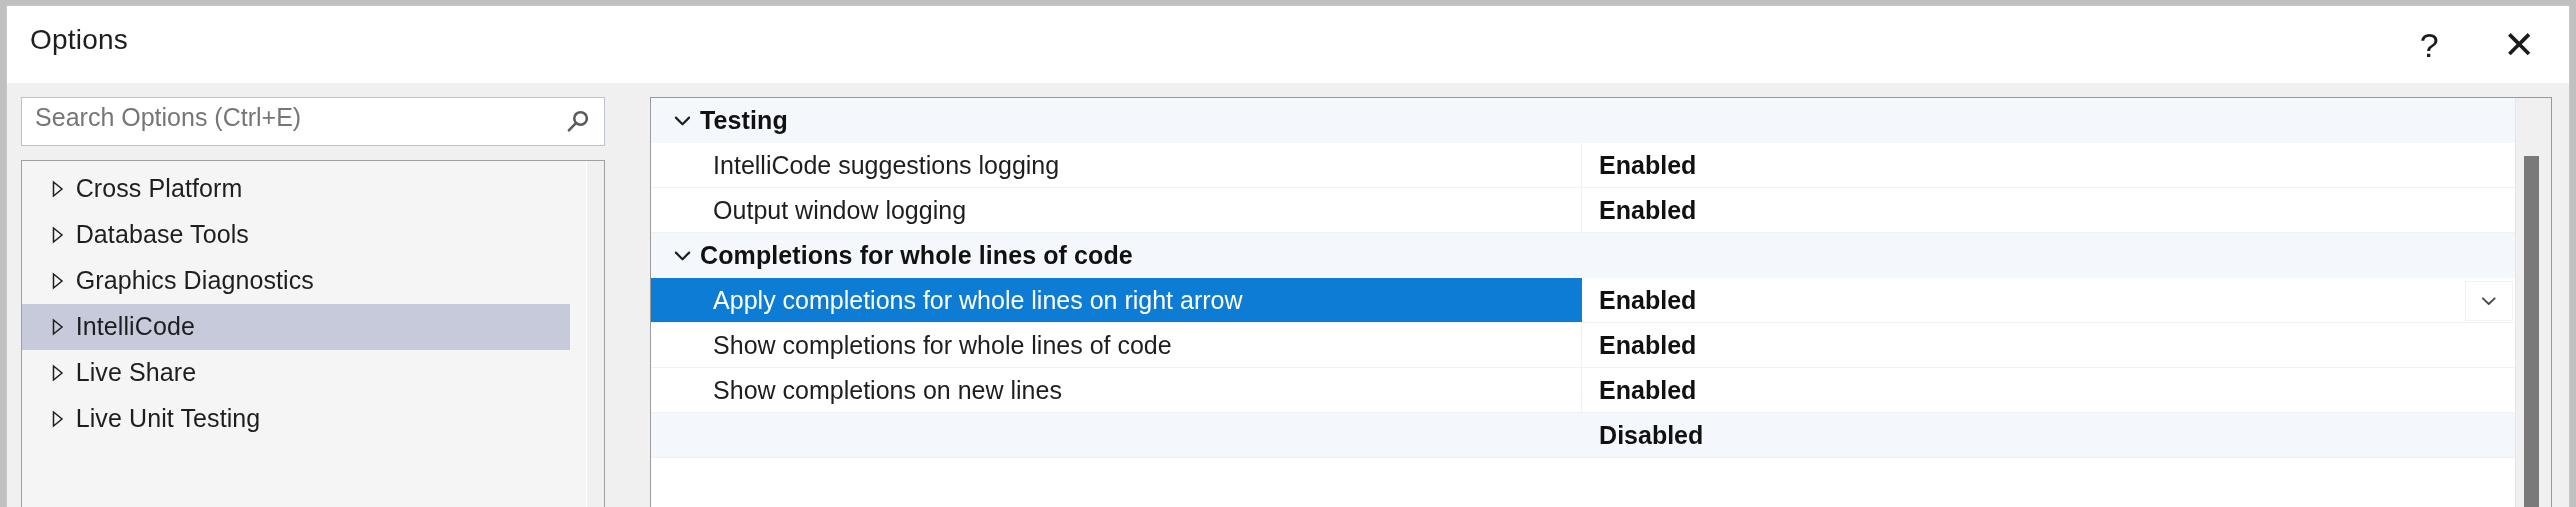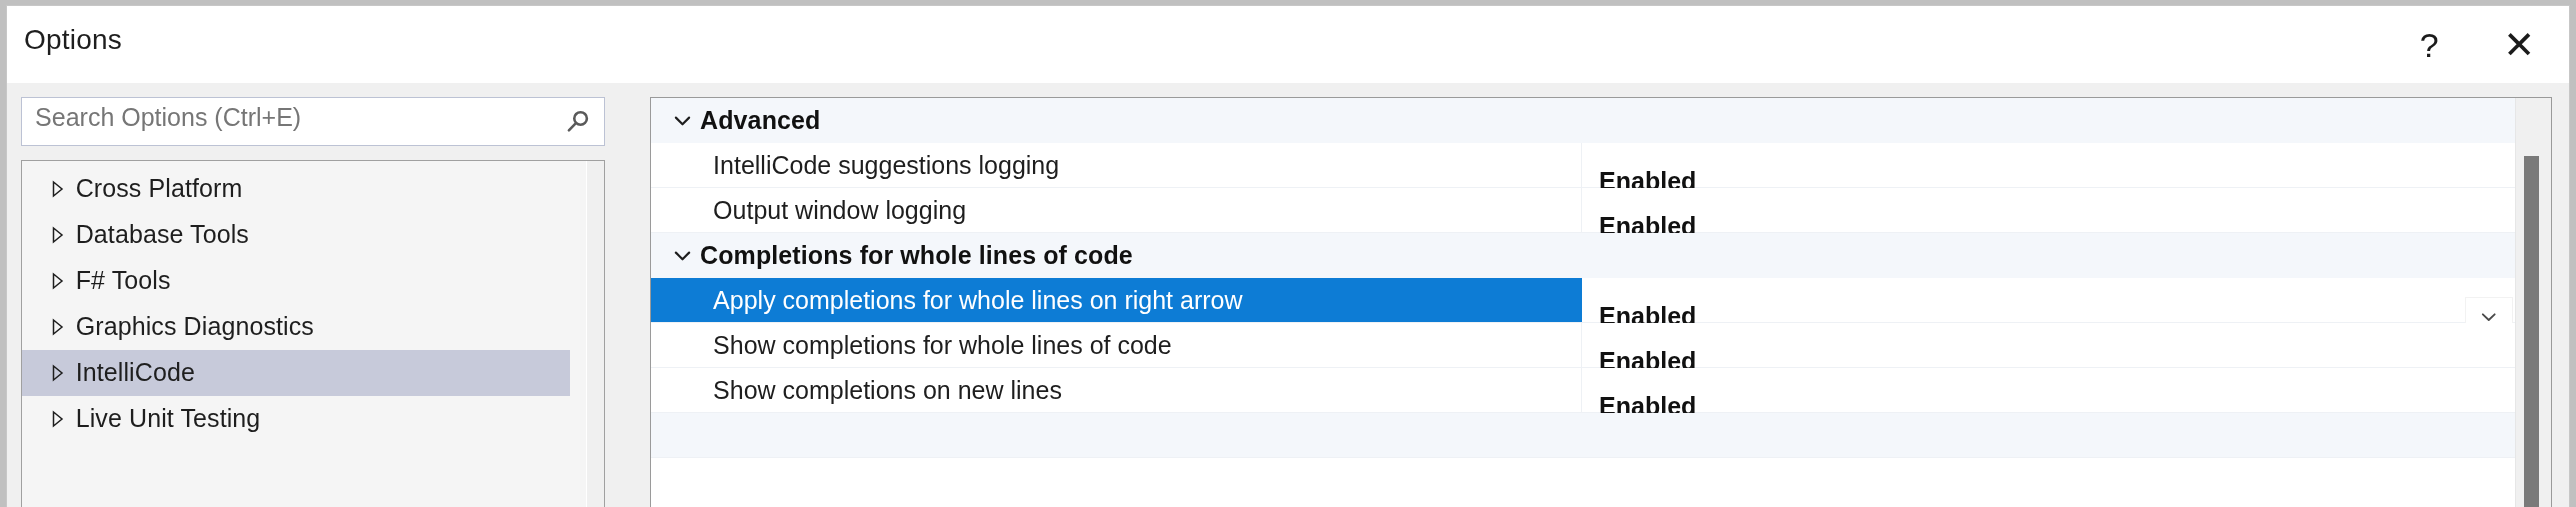--- a/index.html
+++ b/index.html
@@ -33,21 +33,21 @@
   #title-bar {
     position: absolute;
     left: 0;
     top: 0;
     width: 100%;
     height: 77px;
     background: #ffffff;
   }
   #window-title {
     position: absolute;
-    left: 17px;
+    left: 23px;
     top: 17.7px;
     font-size: 28px;
     color: #1e1e1e;
     letter-spacing: 0.2px;
     white-space: nowrap;
   }
   .titlebar-btn {
     position: absolute;
     top: 0;
     height: 77px;
@@ -250,21 +250,21 @@
     border-right: 0.8px solid #eef1f5;
   }
   .grid-row.option.selected .opt-name {
     background: #0d7cd5;
     color: #ffffff;
     border-right-color: #0d7cd5;
   }
   .opt-value {
     position: absolute;
     left: 931px;
-    top: 16px;
+    top: 0;
     right: 0;
     height: 100%;
     display: flex;
     align-items: center;
     padding-left: 17px;
     box-sizing: border-box;
     font-size: 25px;
     font-weight: bold;
     color: #111111;
   }
@@ -354,37 +354,37 @@
                 </svg>
               </span>
               <span class="tree-label">Database Tools</span>
             </li>
             <li class="tree-item">
               <span class="tree-expander">
                 <svg width="20" height="20" viewBox="0 0 16 16" class="chev">
                   <path d="M5.2 2.4 L12 8 L5.2 13.6 Z" fill="none" stroke="#1e1e1e" stroke-width="1.2" stroke-linejoin="miter"></path>
                 </svg>
               </span>
-              <span class="tree-label">F# Tools</span>
+              <span class="tree-label">Graphics Diagnostics</span>
+            </li>
+            <li class="tree-item selected">
+              <span class="tree-expander">
+                <svg width="20" height="20" viewBox="0 0 16 16" class="chev">
+                  <path d="M5.2 2.4 L12 8 L5.2 13.6 Z" fill="none" stroke="#1e1e1e" stroke-width="1.2" stroke-linejoin="miter"></path>
+                </svg>
+              </span>
+              <span class="tree-label">IntelliCode</span>
             </li>
             <li class="tree-item">
               <span class="tree-expander">
                 <svg width="20" height="20" viewBox="0 0 16 16" class="chev">
                   <path d="M5.2 2.4 L12 8 L5.2 13.6 Z" fill="none" stroke="#1e1e1e" stroke-width="1.2" stroke-linejoin="miter"></path>
                 </svg>
               </span>
-              <span class="tree-label">Graphics Diagnostics</span>
-            </li>
-            <li class="tree-item selected">
-              <span class="tree-expander">
-                <svg width="20" height="20" viewBox="0 0 16 16" class="chev">
-                  <path d="M5.2 2.4 L12 8 L5.2 13.6 Z" fill="none" stroke="#1e1e1e" stroke-width="1.2" stroke-linejoin="miter"></path>
-                </svg>
-              </span>
-              <span class="tree-label">IntelliCode</span>
+              <span class="tree-label">Live Share</span>
             </li>
             <li class="tree-item">
               <span class="tree-expander">
                 <svg width="20" height="20" viewBox="0 0 16 16" class="chev">
                   <path d="M5.2 2.4 L12 8 L5.2 13.6 Z" fill="none" stroke="#1e1e1e" stroke-width="1.2" stroke-linejoin="miter"></path>
                 </svg>
               </span>
               <span class="tree-label">Live Unit Testing</span>
             </li>
           </ul>
@@ -394,21 +394,21 @@
     </div>
 
     <div id="right-pane">
       <div id="options-grid">
           <div class="grid-row group">
             <span class="group-expander">
               <svg width="23" height="23" viewBox="0 0 16 16" class="chev">
                 <path d="M3.4 6 L8 10.6 L12.6 6" fill="none" stroke="#1e1e1e" stroke-width="1.5" stroke-linecap="round" stroke-linejoin="round"></path>
               </svg>
             </span>
-            <span class="group-title">Advanced</span>
+            <span class="group-title">Testing</span>
           </div>
           <div class="grid-row option">
             <div class="opt-name">IntelliCode suggestions logging</div>
             <div class="opt-value">
               <span>Enabled</span>
             </div>
           </div>
           <div class="grid-row option">
             <div class="opt-name">Output window logging</div>
             <div class="opt-value">
@@ -442,20 +442,23 @@
               <span>Enabled</span>
             </div>
           </div>
           <div class="grid-row option">
             <div class="opt-name">Show completions on new lines</div>
             <div class="opt-value">
               <span>Enabled</span>
             </div>
           </div>
           <div class="grid-row option alt">
+            <div class="opt-value">
+              <span>Disabled</span>
+            </div>
           </div>
         </div>
 
       <div id="grid-scrollbar">
         <div id="grid-scroll-thumb"></div>
       </div>
     </div>
 
   </div>
 </div>

